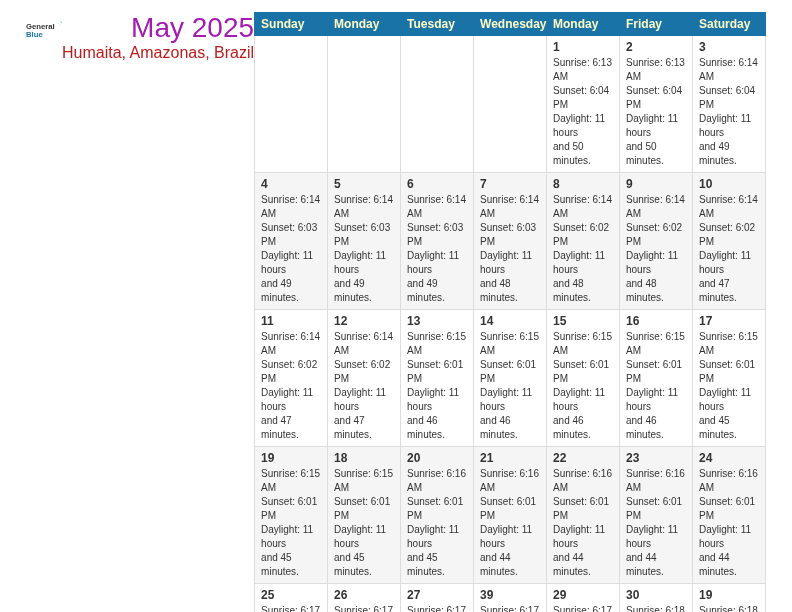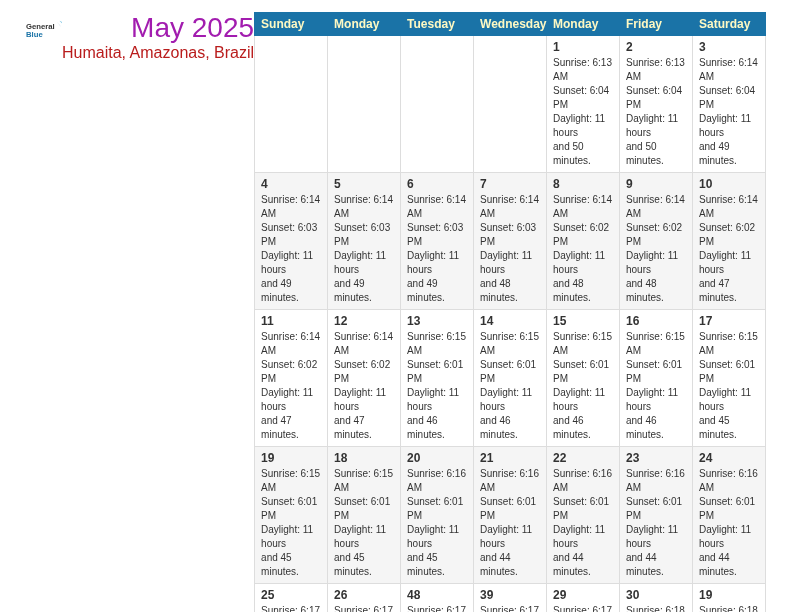--- a/index.html
+++ b/index.html
@@ -226,21 +226,21 @@
         <tr>
           <td>
             <span class="day-num">25</span>
             <div class="day-info">Sunrise: 6:17 AM<br>Sunset: 6:01 PM<br>Daylight: 11 hours<br>and 44 minutes.</div>
           </td>
           <td>
             <span class="day-num">26</span>
             <div class="day-info">Sunrise: 6:17 AM<br>Sunset: 6:01 PM<br>Daylight: 11 hours<br>and 43 minutes.</div>
           </td>
           <td>
-            <span class="day-num">48</span>
+            <span class="day-num">27</span>
             <div class="day-info">Sunrise: 6:17 AM<br>Sunset: 6:01 PM<br>Daylight: 11 hours<br>and 43 minutes.</div>
           </td>
           <td>
             <span class="day-num">39</span>
             <div class="day-info">Sunrise: 6:17 AM<br>Sunset: 6:01 PM<br>Daylight: 11 hours<br>and 43 minutes.</div>
           </td>
           <td>
             <span class="day-num">29</span>
             <div class="day-info">Sunrise: 6:17 AM<br>Sunset: 6:01 PM<br>Daylight: 11 hours<br>and 43 minutes.</div>
           </td>

